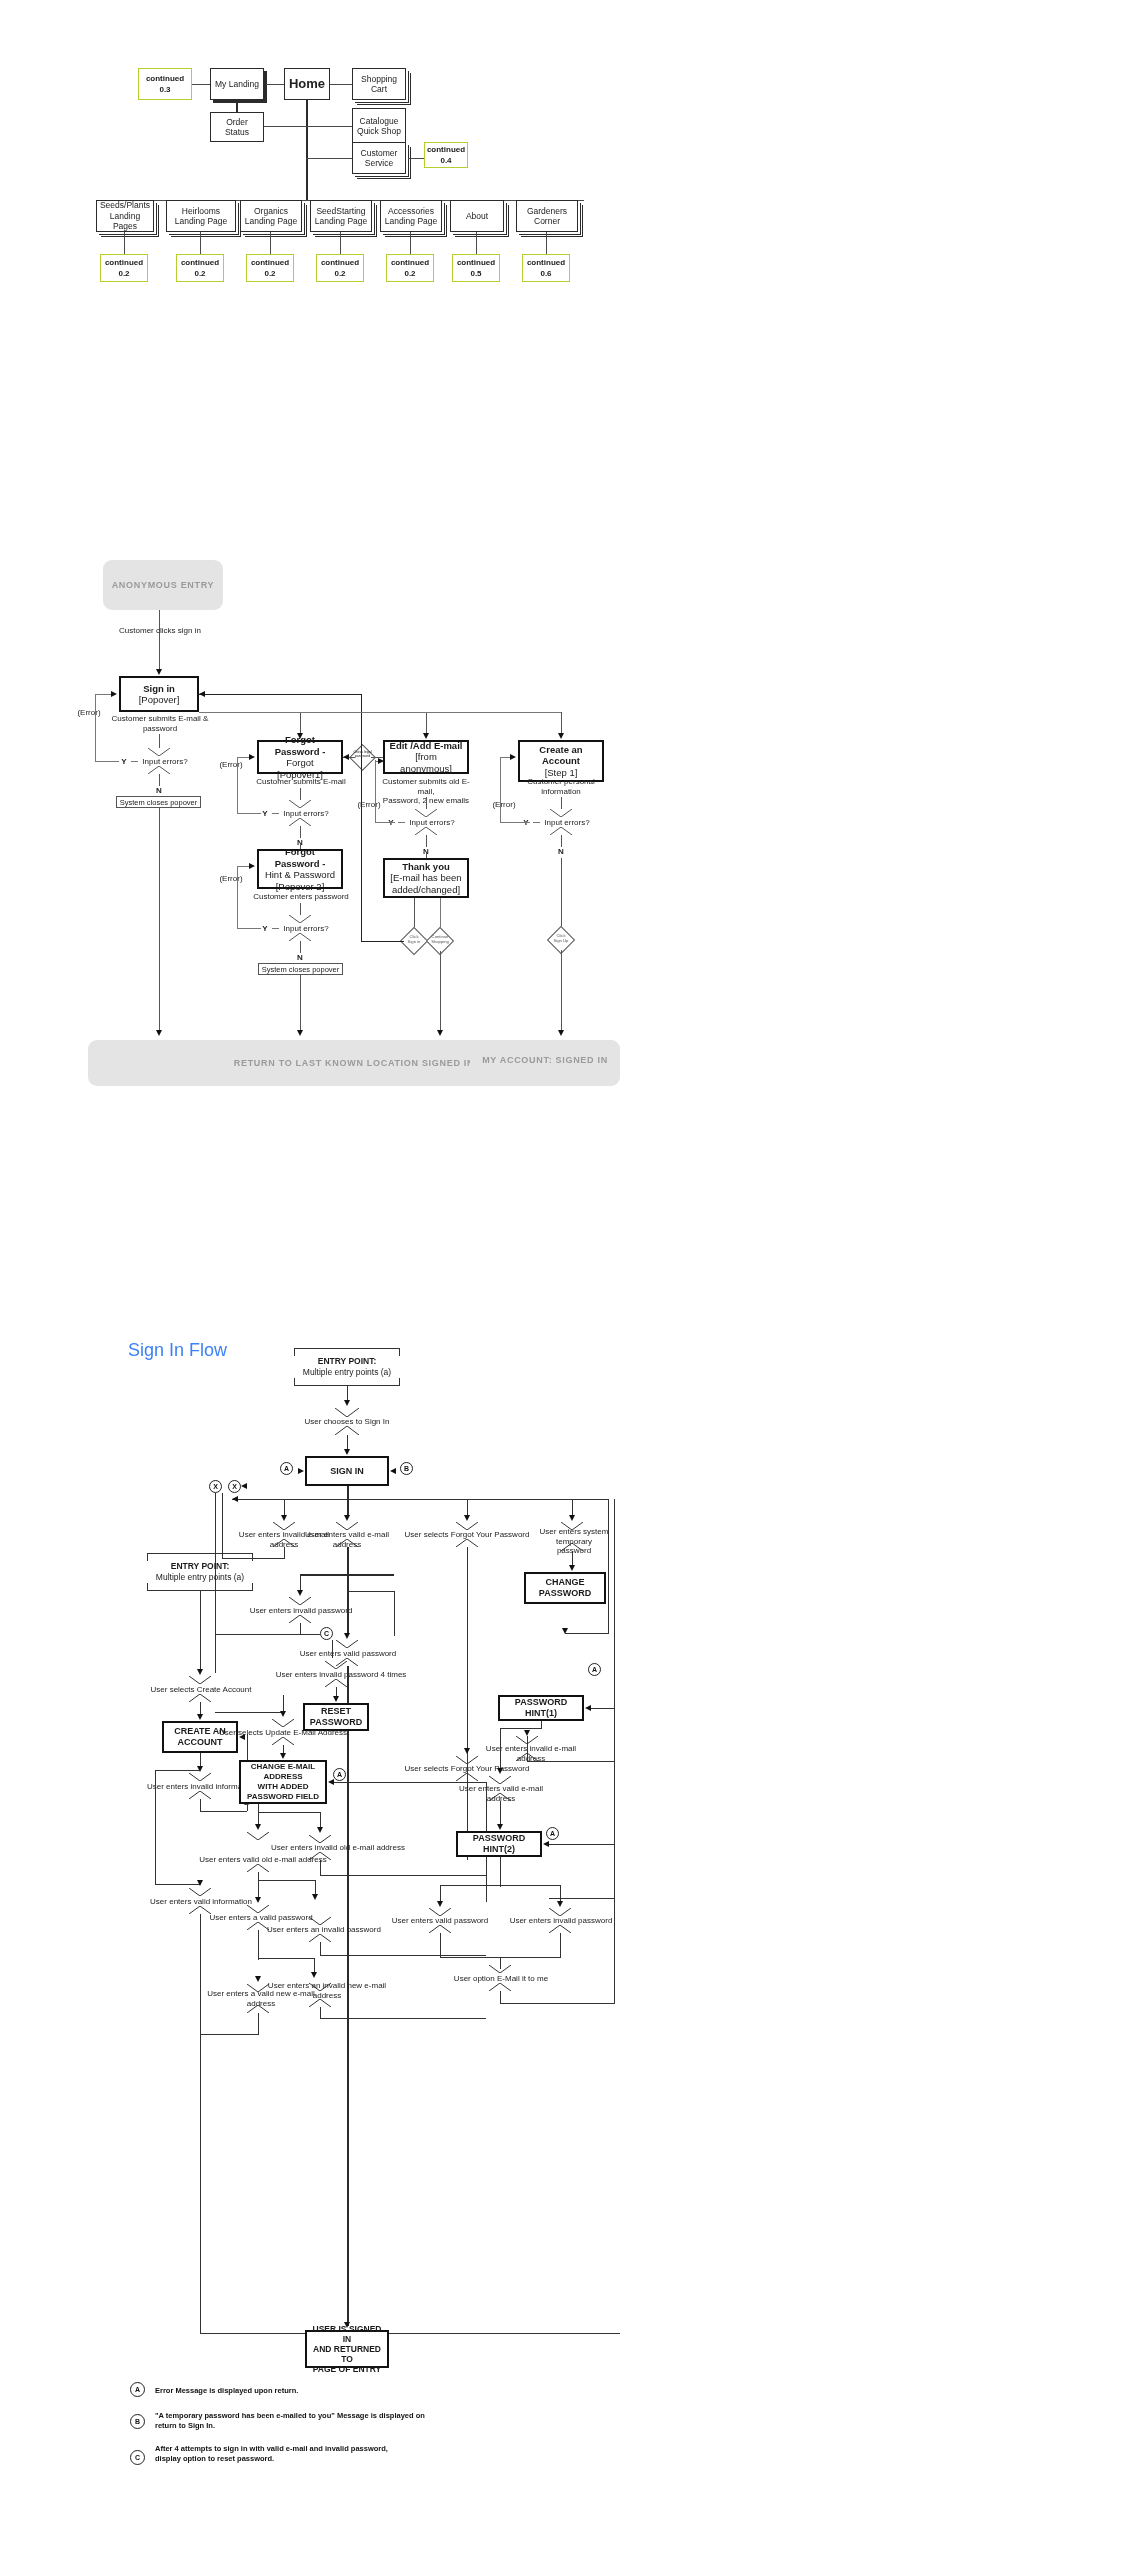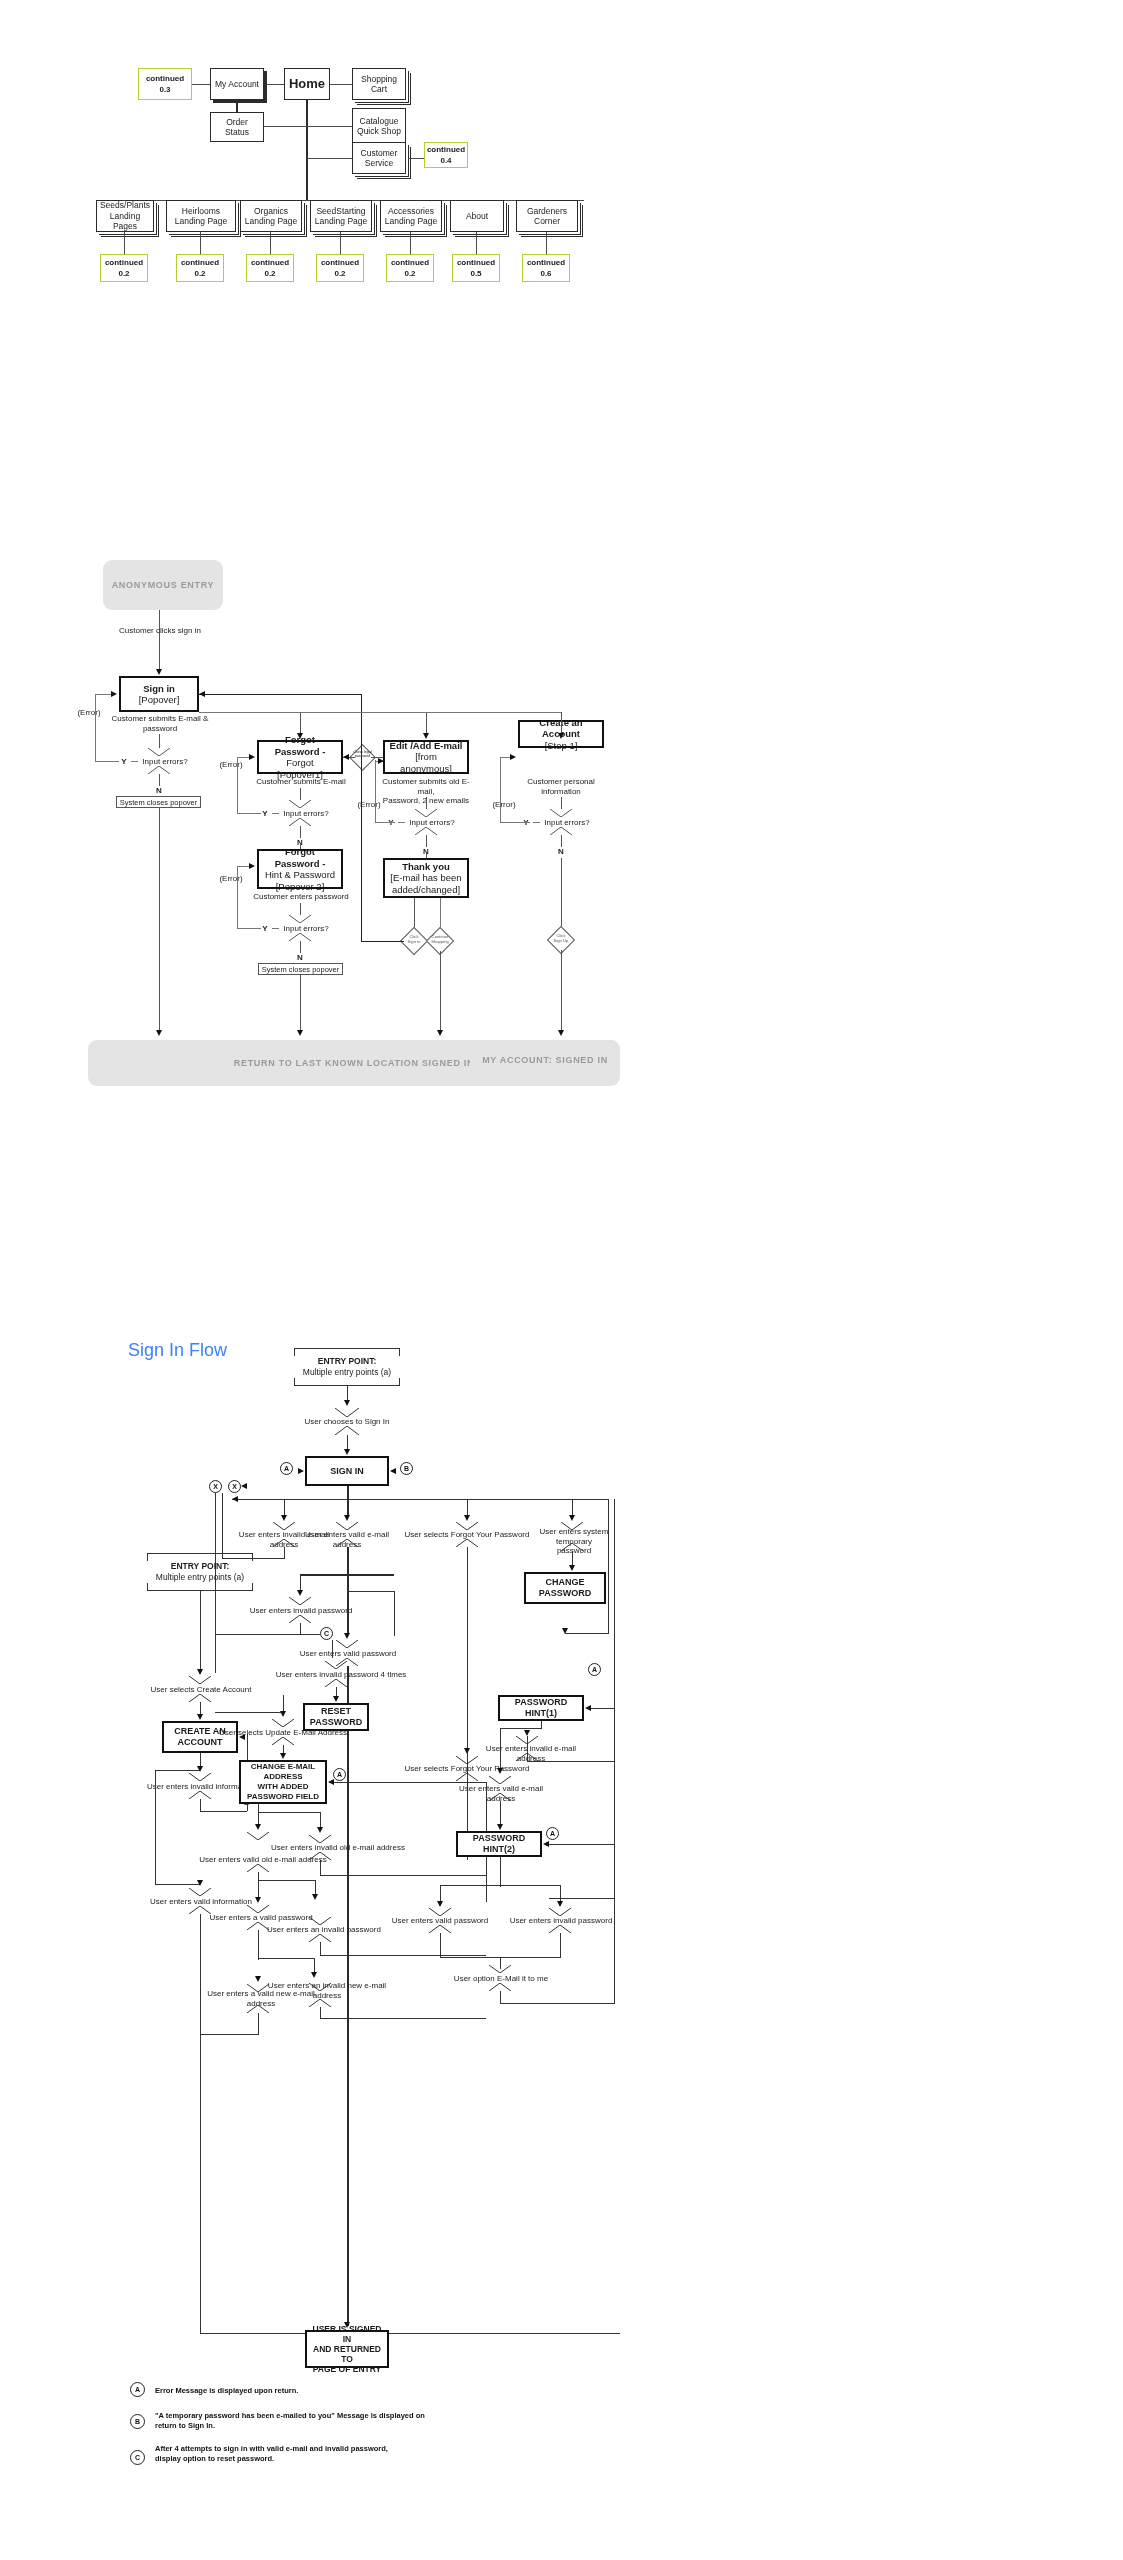--- a/index.html
+++ b/index.html
@@ -70,21 +70,21 @@
 
   <div>
 
     <div class="note" style="left:138px;top:68px;width:54px;height:32px;">
       <span>continued</span>
       <span class="n2">0.3</span>
     </div>
     <div class="ln lnh" style="left:192px;top:84px;width:18px;"></div>
 
     <div class="sm-box shadow" style="left:210px;top:68px;width:54px;height:32px;">
-      <span>My Account</span>
+      <span>My Landing</span>
     </div>
     <div class="ln lnh" style="left:266px;top:84px;width:18px;"></div>
 
     <div class="sm-box home" style="left:284px;top:68px;width:46px;height:32px;">
       <span>Home</span>
     </div>
 
     <div class="ln lnh" style="left:330px;top:84px;width:22px;"></div>
     <div class="sm-box stack" style="left:352px;top:68px;width:54px;height:32px;">
       <span>Shopping Cart</span>
@@ -398,21 +398,21 @@
     </div>
 
     <div class="ln lnv" style="left:361px;top:694px;height:247px;background:#222;"></div>
     <div class="ln lnh" style="left:361px;top:941px;width:43px;background:#222;"></div>
     <div class="ln lnh" style="left:199px;top:694px;width:162px;background:#222;"></div>
     <div class="arrowleft" style="left:199px;top:690.5px;"></div>
 
     <div class="ln lnv" style="left:440px;top:951px;height:81px;background:#555;"></div>
     <div class="arrowdown" style="left:436.5px;top:1030px;"></div>
 
-    <div class="fbox" style="left:518px;top:720px;width:86px;height:28px;text-align:center;">
+    <div class="fbox" style="left:518px;top:740px;width:86px;height:42px;text-align:center;">
       <b>Create an Account</b>
       <span>[Step 1]</span>
     </div>
     <div class="ln lnv" style="left:561px;top:712px;height:22px;background:#555;"></div>
     <div class="arrowdown" style="left:557.5px;top:733px;"></div>
     <div class="ln lnh" style="left:361px;top:712px;width:200px;background:#777;"></div>
 
     <div class="lbl" style="left:511px;top:777px;width:100px;">
       <span>Customer personal</span><br>
       <span>information</span>

